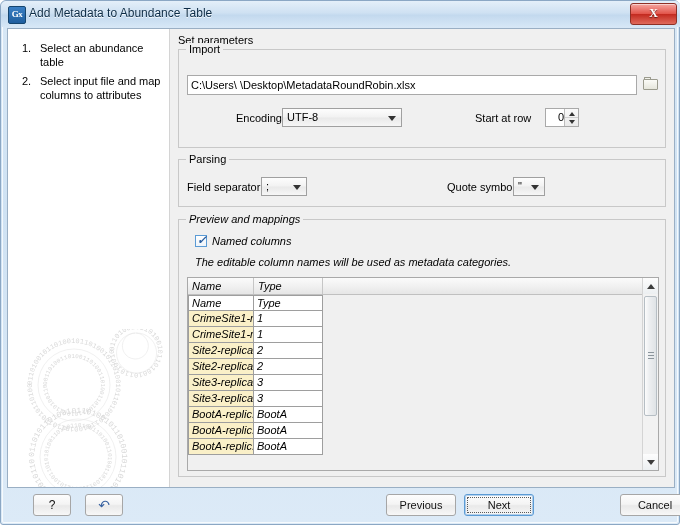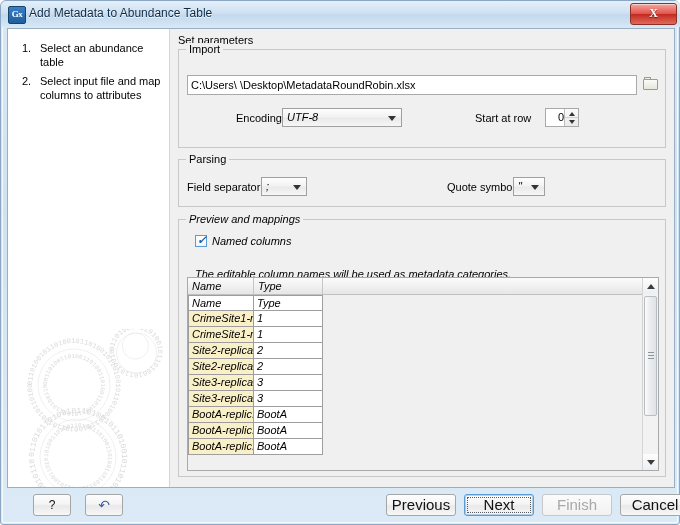--- a/index.html
+++ b/index.html
@@ -158,21 +158,20 @@
     background: linear-gradient(to bottom, #fdfdfd 0%, #f2f2f2 48%, #e9e9e9 52%, #f6f6f6 100%);
     border: 1px solid #a0a0a0;
     box-sizing: border-box;
     font-size: 11px;
     line-height: 17px;
     padding: 0 16px 0 4px;
     color: #000;
     white-space: nowrap;
     overflow: hidden;
     cursor: pointer;
-    font-style: italic;
   }
   .combo::after {
     content: "";
     position: absolute; right: 5px; top: 50%;
     margin-top: -2px;
     border-left: 4px solid transparent;
     border-right: 4px solid transparent;
     border-top: 5px solid #333;
   }
 
@@ -354,21 +353,21 @@
     width: 668px; height: 30px;
     background: transparent;
   }
   .btn {
     position: absolute;
     height: 22px;
     background: linear-gradient(to bottom, #fdfdfd 0%, #f4f4f4 46%, #e9e9e9 54%, #f7f7f7 100%);
     border: 1px solid #a6a6a6;
     border-radius: 3px;
     box-sizing: border-box;
-    font-size: 15px;
+    font-size: 11px;
     line-height: 20px;
     text-align: center;
     color: #111;
     cursor: pointer;
     white-space: nowrap;
   }
   .btn.focused {
     border: 1px solid #5b9bd5;
     box-shadow: 0 0 0 1px rgba(120,175,225,0.55) inset;
   }
@@ -481,21 +480,21 @@
       </div>
 
       <div class="groupbox" style="left:8px; top:190px; width:488px; height:258px;font-style:italic;">
         <span class="group-title">Preview and mappings</span>
 
         <div class="checkbox" style="left:16px; top:15px;">
           <span class="tick">✓</span>
         </div>
         <span class="lbl" style="left:33px; top:15px;">Named columns</span>
 
-        <span class="lbl" style="left:16px; top:36px;margin-top:12px;">The editable column names will be used as metadata categories.</span>
+        <span class="lbl" style="left:16px; top:36px;">The editable column names will be used as metadata categories.</span>
 
         <div id="table-wrap" style="left:8px; top:57px; width:472px; height:194px;">
           <div id="table-header">
             <div class="th" style="left:0; width:66px;">Name</div>
             <div class="th" style="left:66px; width:69px;">Type</div>
           </div>
           <div id="table-body">
               <div class="trow header-edit">
                 <div class="td c0">Name</div>
                 <div class="td c1">Type</div>
@@ -556,16 +555,15 @@
 
   <div id="bottombar">
     <div class="icon-btn" style="left:26px; top:4px;">?</div>
     <div class="icon-btn" style="left:78px; top:4px; color:#3a63a0; font-size:14px;">↶</div>
 
     <div class="btn" style="left:379px; top:4px; width:70px;">Previous</div>
     <div class="btn focused" style="left:457px; top:4px; width:70px;">
       <span>Next</span>
       <span class="inner-focus"></span>
     </div>
-    <div class="btn disabled" style="left:535px; top:4px; width:70px;">Finish</div>
     <div class="btn" style="left:613px; top:4px; width:70px;">Cancel</div>
   </div>
 </div>
 
 </body></html>

